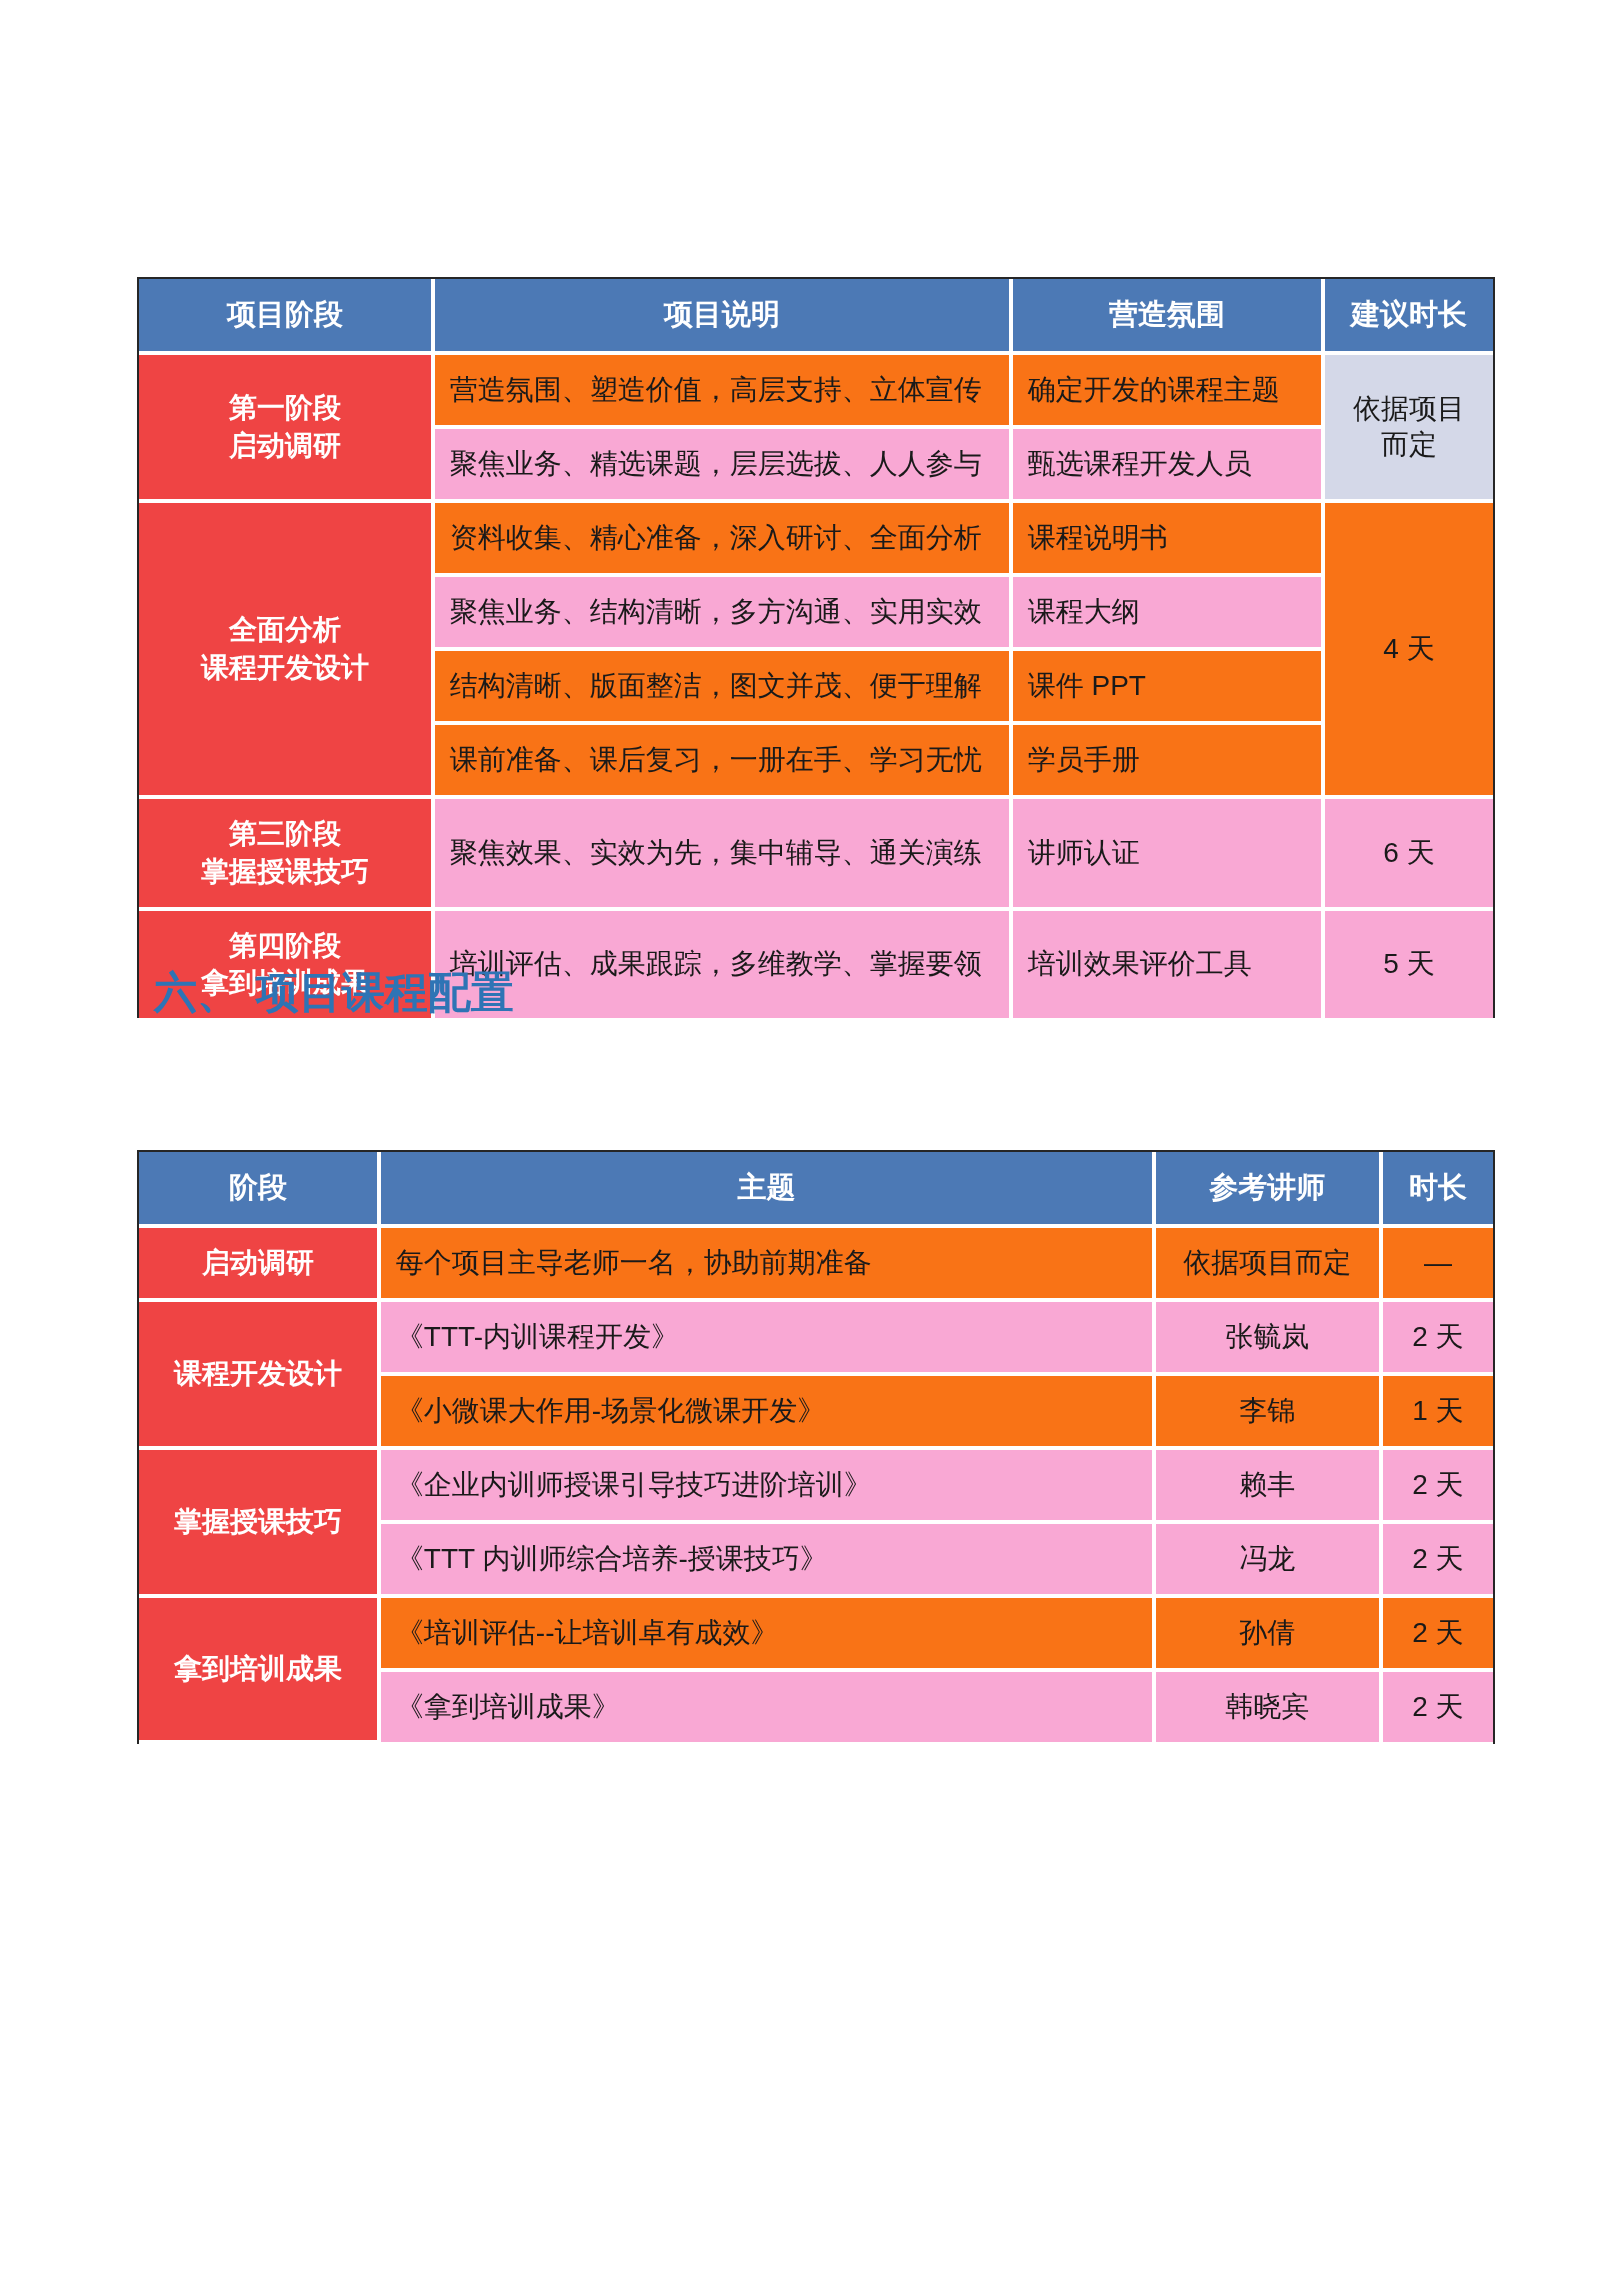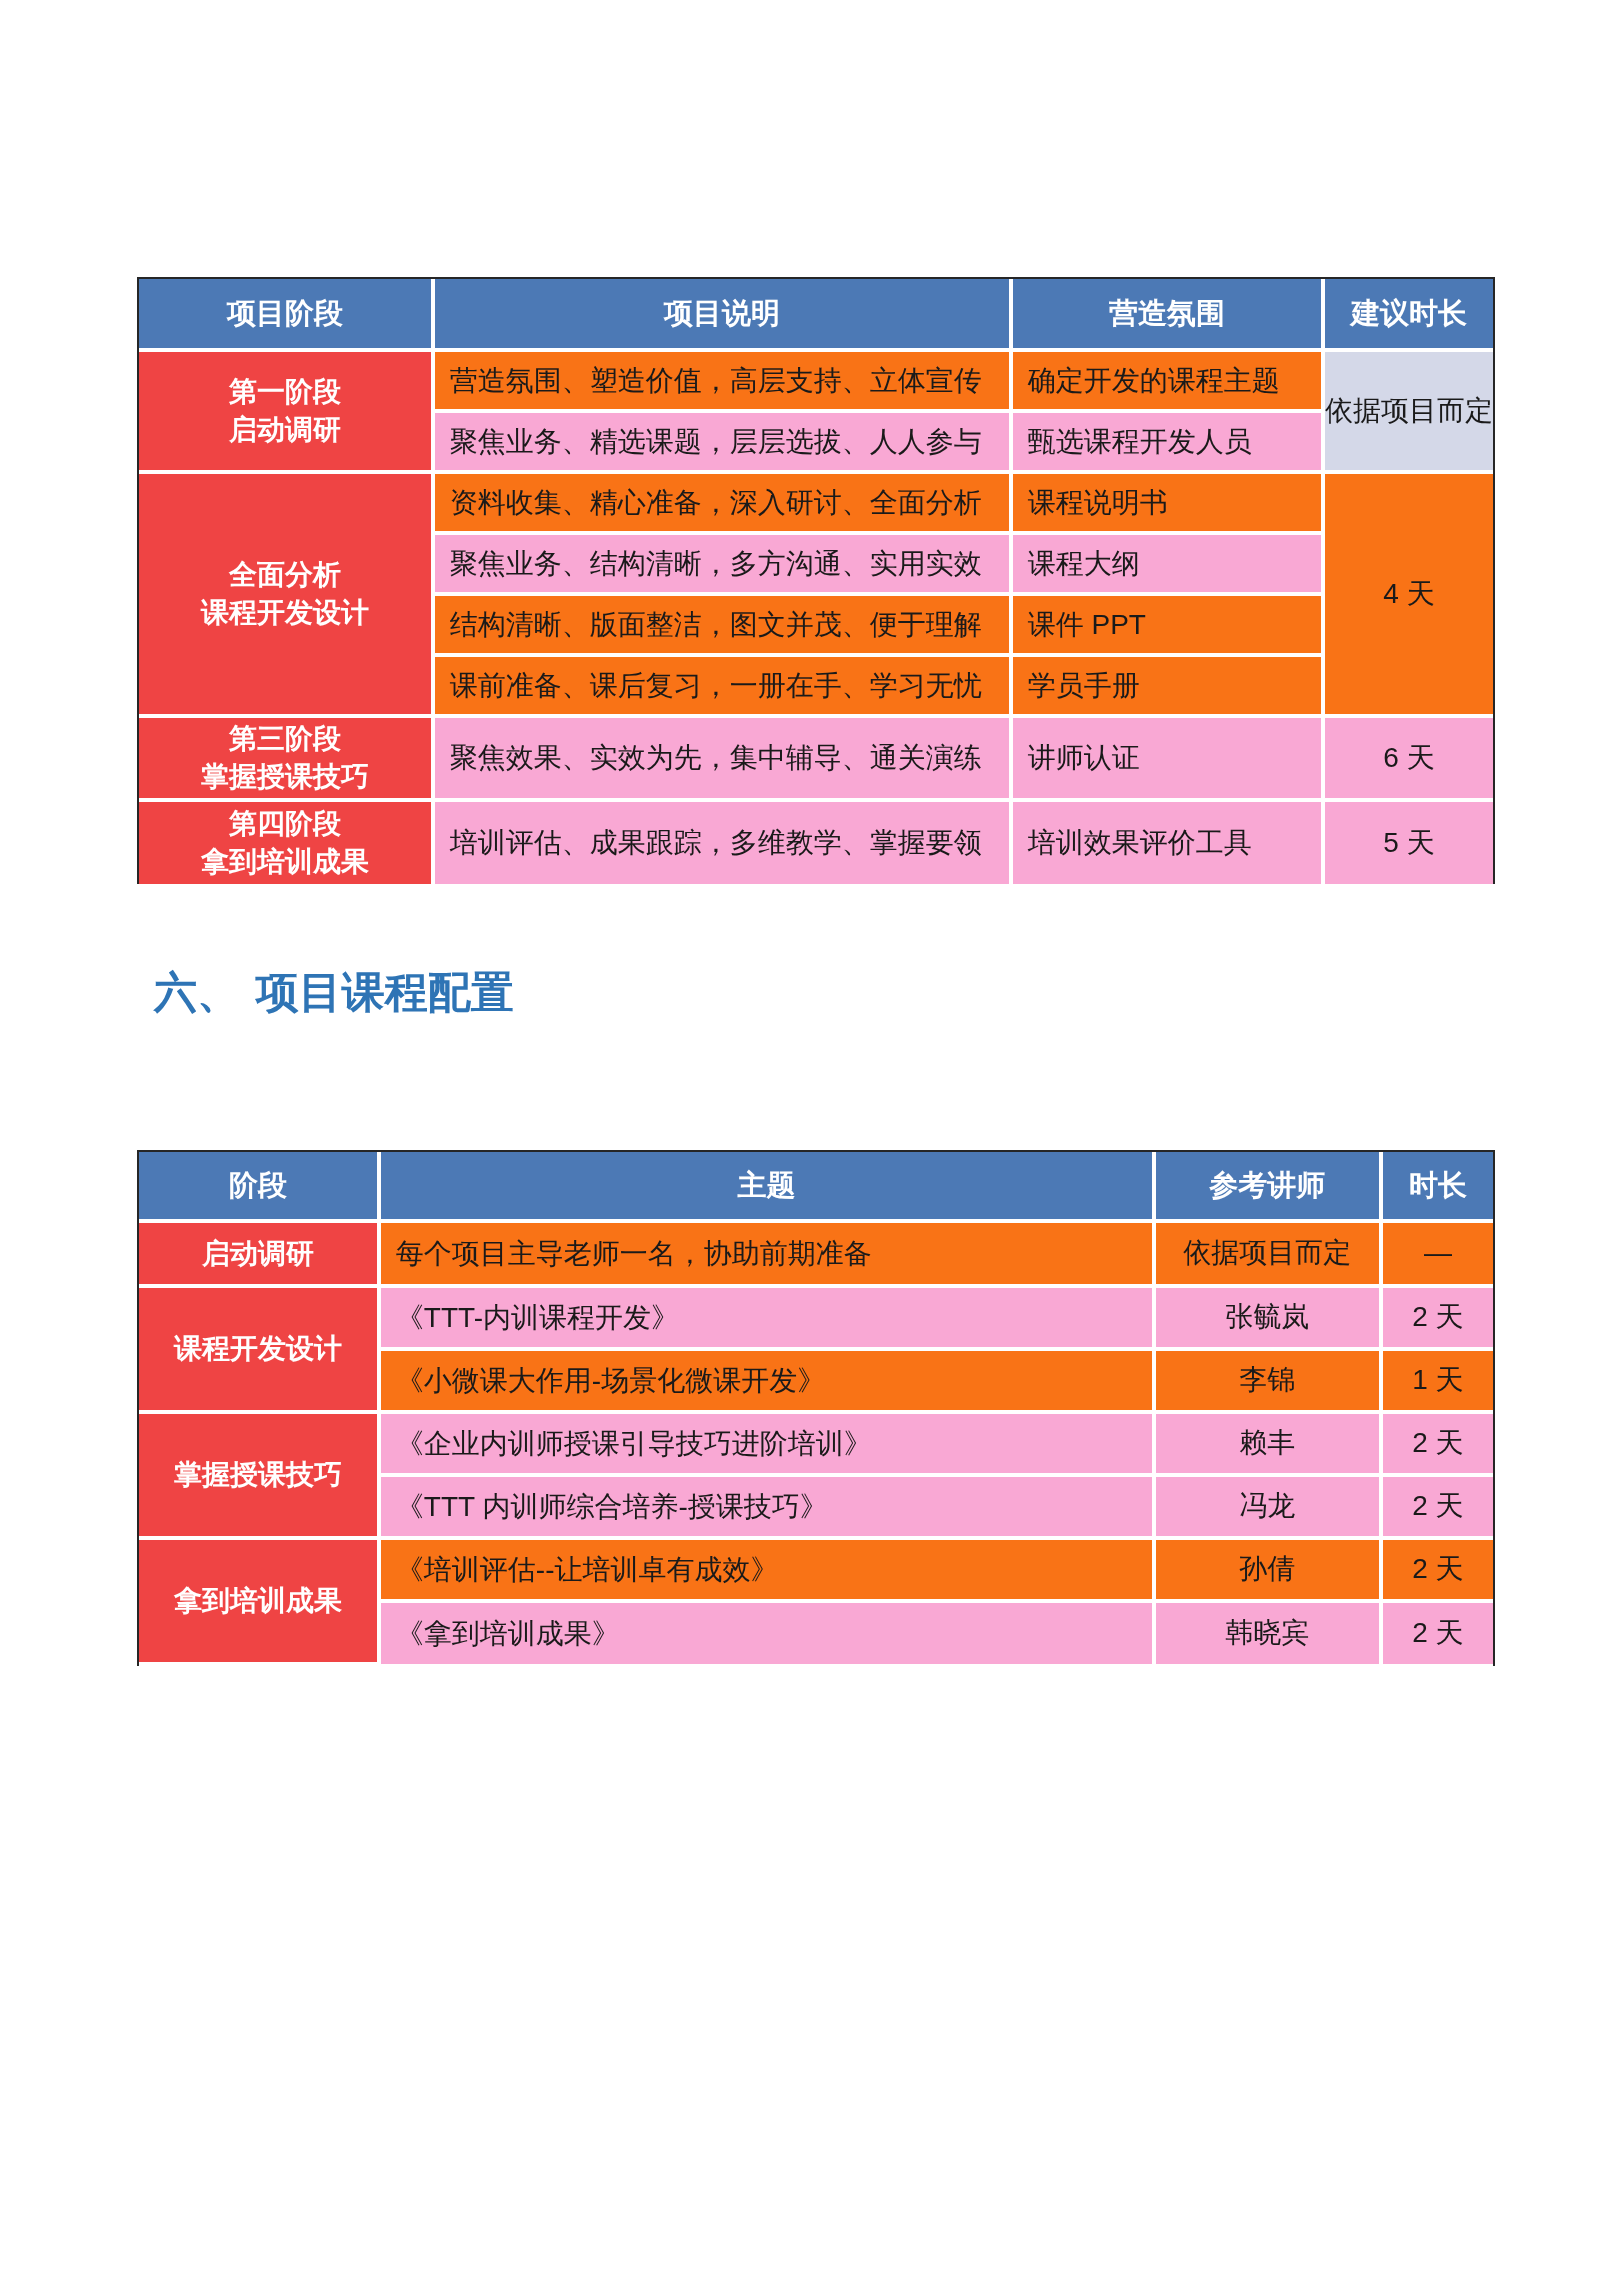--- a/index.html
+++ b/index.html
@@ -23,21 +23,21 @@
     position:absolute;left:137px;
     border:2px solid #262626;border-bottom:none;
     background:#ffffff;
   }
   #table1{top:277px;width:1354px;}
   #table2{top:1150px;width:1354px;}
   table{border-collapse:collapse;table-layout:fixed;width:100%;}
   th,td{
     border-right:4.9px solid #ffffff;
     border-bottom:4.9px solid #ffffff;
-    padding:0;margin:0;
+    padding:16px;margin:0;
     font-size:28px;
     vertical-align:middle;
     overflow:hidden;
   }
   .lastcol{border-right:none;}
   .bottomrow td{border-bottom:none;}
 
   th{
     background:#4C79B5;color:#ffffff;
     font-weight:700;text-align:center;font-size:29px;

